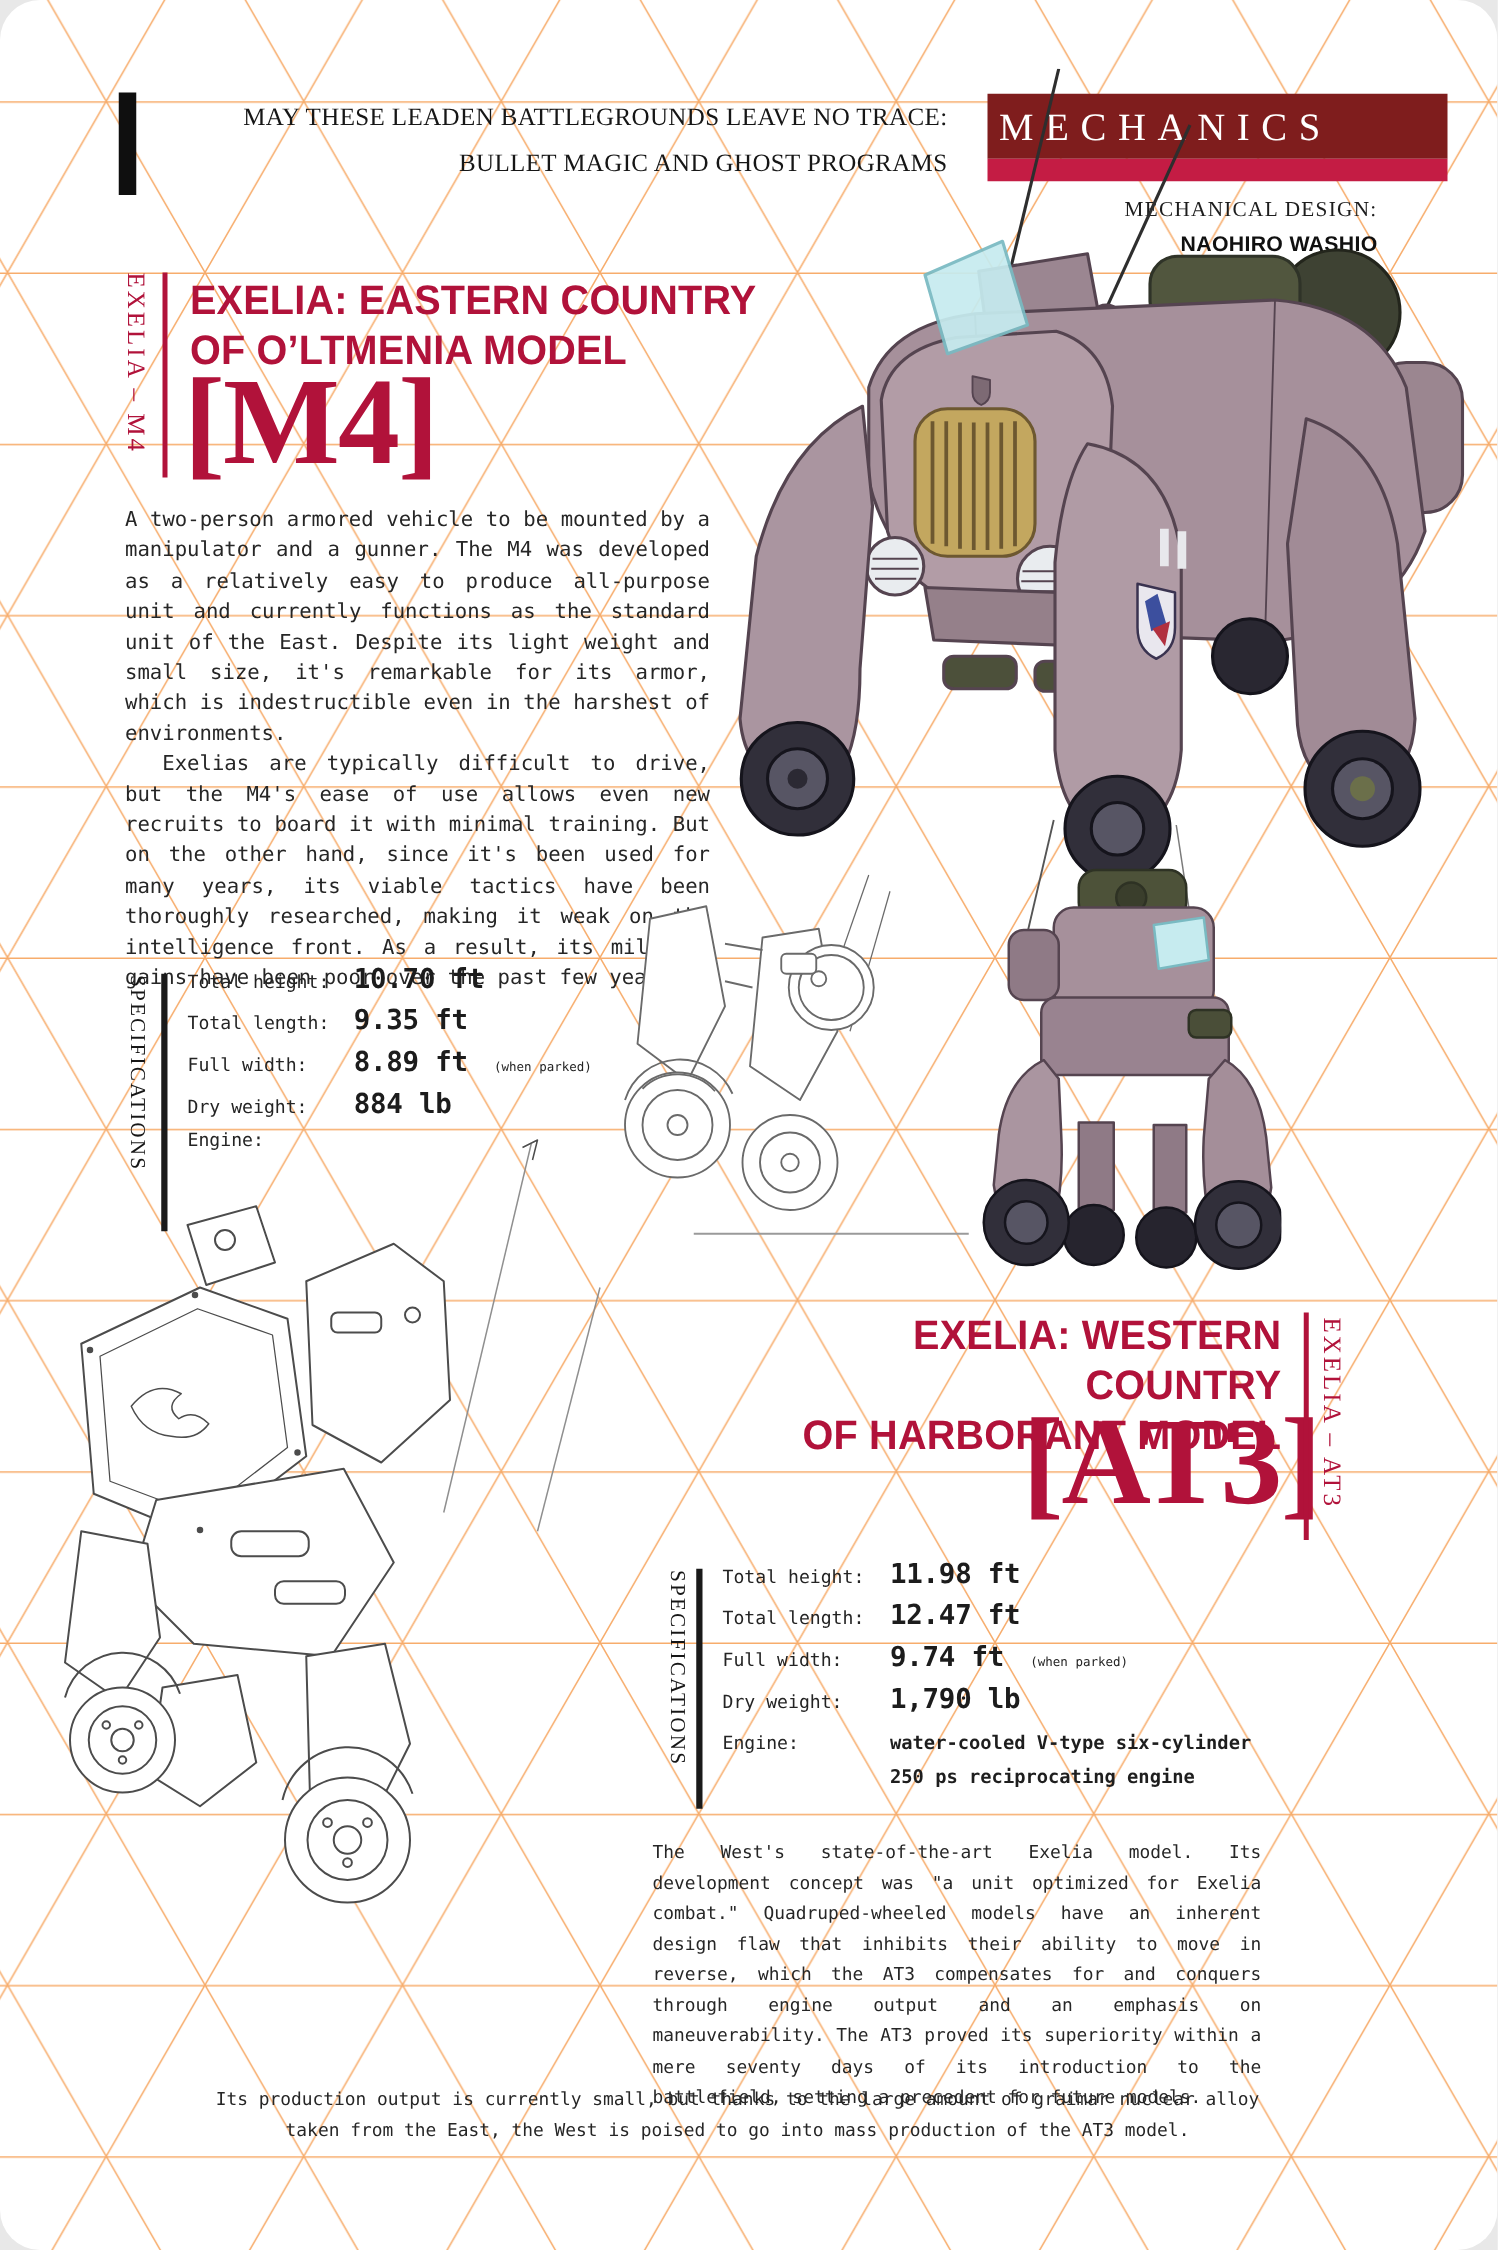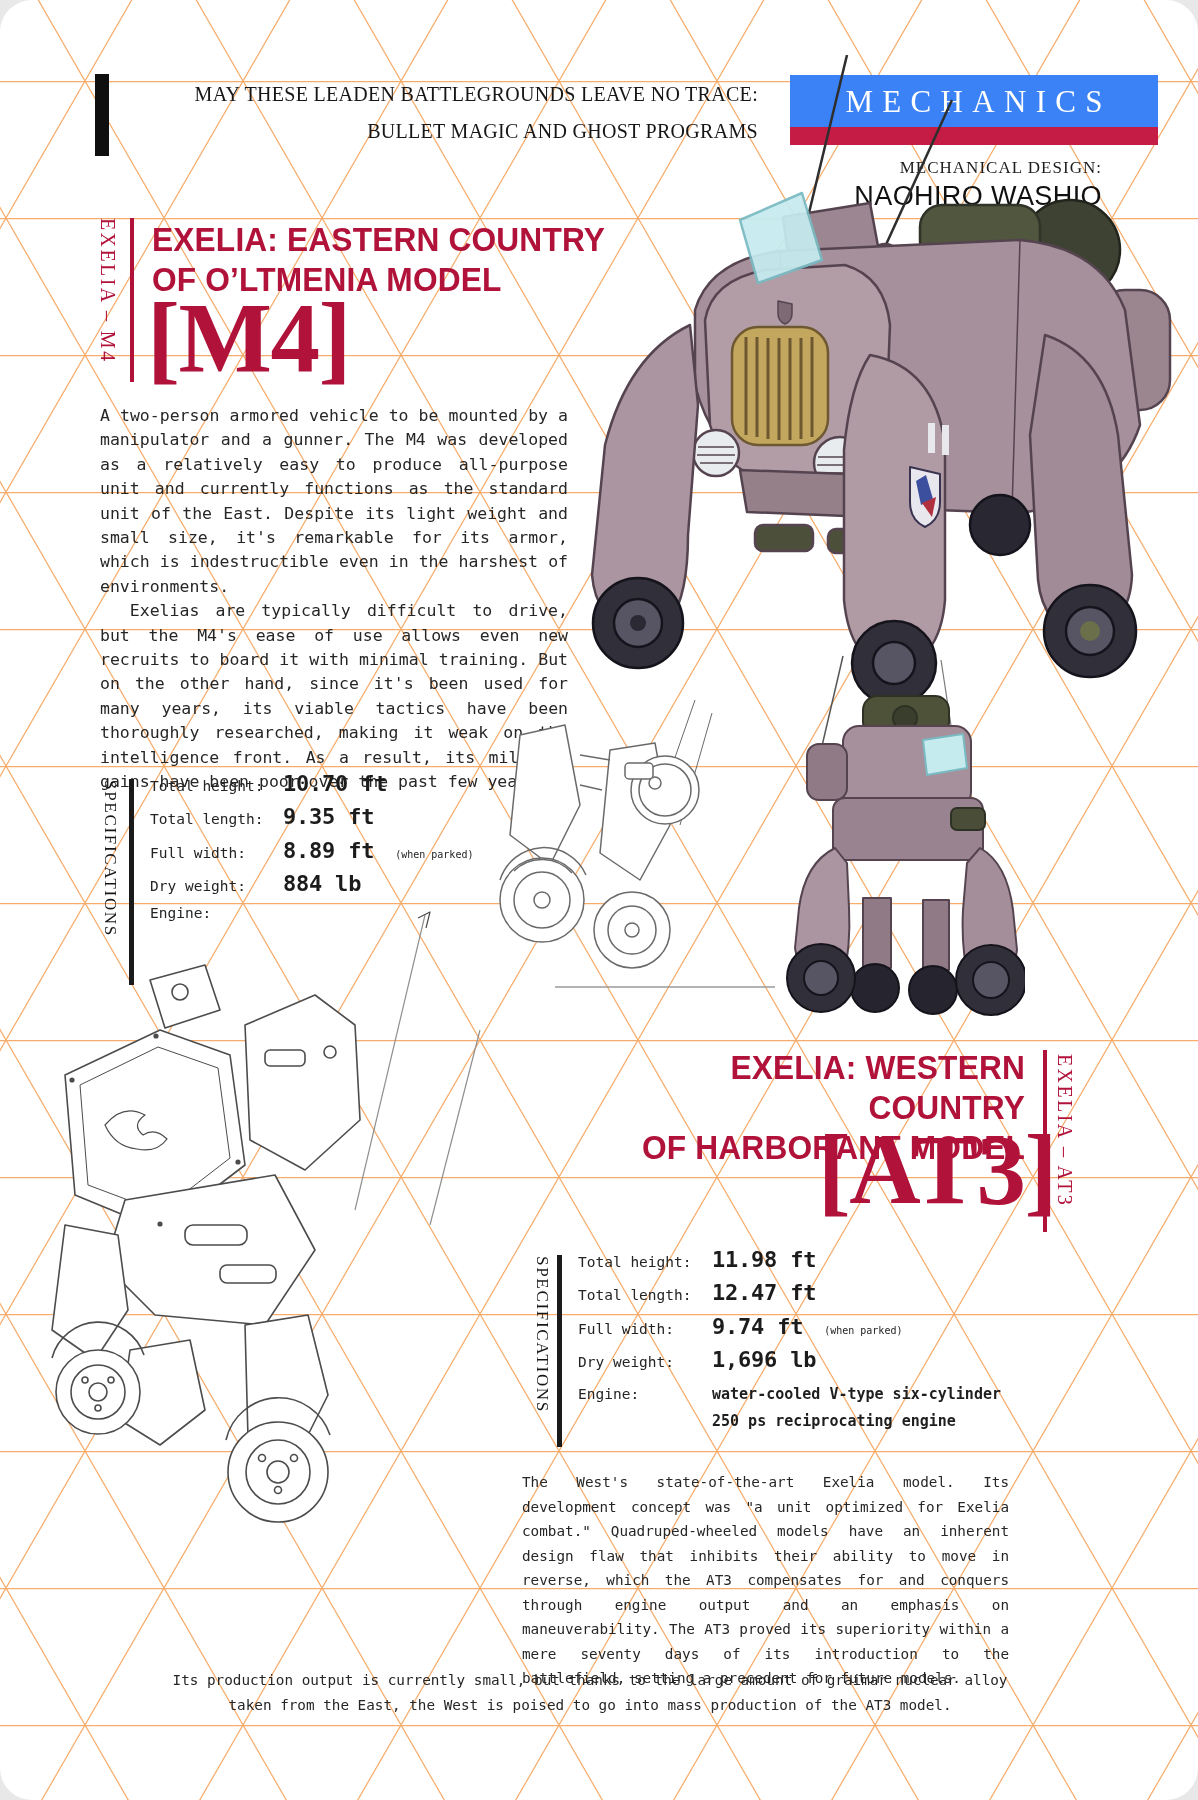--- a/index.html
+++ b/index.html
@@ -7,26 +7,26 @@
         font-family:"DejaVu Sans Mono","Liberation Mono",monospace;color:#232323;margin:0 auto;border-radius:32px;}
   .abs{position:absolute;}
   .serif{font-family:"Liberation Serif","DejaVu Serif",serif;}
   .sans{font-family:"Liberation Sans","DejaVu Sans",sans-serif;}
   .mono{font-family:"DejaVu Sans Mono","Liberation Mono",monospace;}
 
   
   .tick{left:95px;top:74px;width:14px;height:82px;background:#0f0f0f;}
   .tagline{left:118px;top:76px;width:640px;text-align:right;font-size:20px;line-height:37px;
            letter-spacing:.015em;color:#161616;}
-  .mech-box{left:790px;top:75px;width:368px;height:52px;background:#3b82f6;color:#ffffff;
-            text-align:center;font-size:31px;line-height:54px;letter-spacing:.3em;text-indent:.3em;}
+  .mech-box{left:790px;top:75px;width:368px;height:52px;background:#7f1d1d;color:#ffffff;
+            text-align:left;font-size:31px;line-height:54px;letter-spacing:.3em;text-indent:.3em;}
   .mech-bar{left:790px;top:127px;width:368px;height:18px;background:#C41C44;}
   .credit{left:700px;top:158px;width:402px;text-align:right;}
   .credit-label{font-size:17px;line-height:20px;letter-spacing:.06em;color:#1d1d1d;}
-  .credit-name{font-size:27px;line-height:30px;letter-spacing:.015em;font-weight:400;color:#101010;margin-top:3px;}
+  .credit-name{font-size:17px;line-height:30px;letter-spacing:.015em;font-weight:700;color:#101010;margin-top:3px;}
 
   
   .vlabel{writing-mode:vertical-rl;white-space:nowrap;}
   .vlabel.crimson{color:#B1123A;font-size:20px;letter-spacing:.12em;}
   .vlabel.dark{color:#161616;font-size:17px;letter-spacing:.1em;}
 
   
   .sec-title{font-weight:700;font-size:33px;line-height:40px;letter-spacing:.005em;color:#B1123A;
              transform:scaleX(.96);}
   .sec-title.left{transform-origin:left top;}
@@ -232,21 +232,21 @@
       <span class="spec-label">Total length:</span>
       <span class="spec-value">12.47 ft</span>
     </div>
     <div class="spec-row">
       <span class="spec-label">Full width:</span>
       <span class="spec-value">9.74 ft</span>
       <span class="spec-note">(when parked)</span>
     </div>
     <div class="spec-row">
       <span class="spec-label">Dry weight:</span>
-      <span class="spec-value">1,696 lb</span>
+      <span class="spec-value">1,790 lb</span>
     </div>
     <div class="spec-row engine">
       <span class="spec-label">Engine:</span>
       <div class="engine-lines">
         <div>water-cooled V-type six-cylinder</div>
         <div>250 ps reciprocating engine</div>
       </div>
     </div>
   </div>
 

